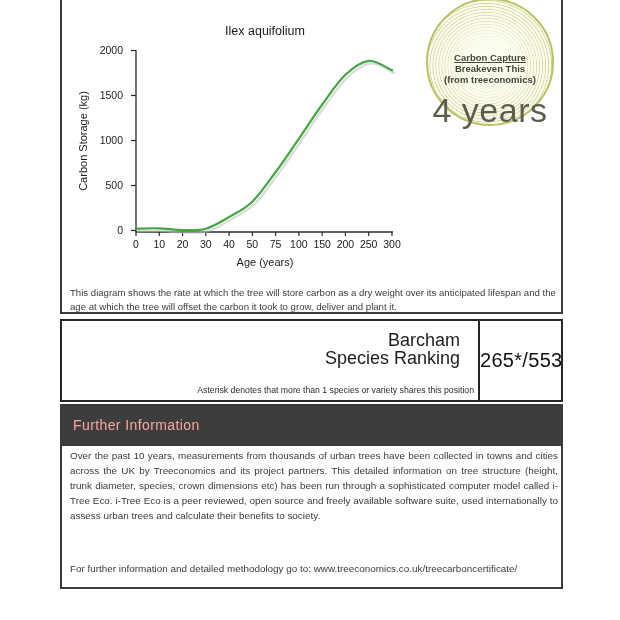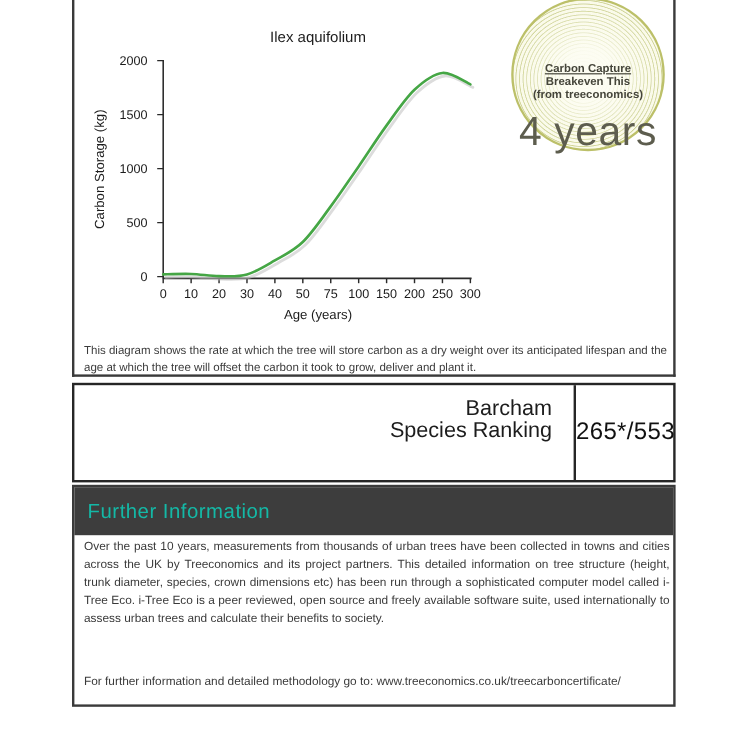--- a/index.html
+++ b/index.html
@@ -58,22 +58,22 @@
     width:81px;display:flex;align-items:center;justify-content:flex-start;
     font-size:20px;color:#111;letter-spacing:.3px;
   }
 
   
   #info-box{
     left:60px;top:404px;width:503px;height:185px;
     border:2px solid #3a3a3a;
   }
   #info-header{
-    height:40px;background:#3d3d3d;color:#14b8a6;
-    font-size:17px;letter-spacing:.4px;
+    height:40px;background:#3d3d3d;color:#fca5a5;
+    font-size:14px;letter-spacing:.4px;
     padding:11px 0 0 11px;box-sizing:border-box;
   }
   #info-body{padding:2px 3px 0 8px;}
   #info-paragraph{
     margin:0;font-size:9.9px;line-height:15.1px;color:#3a3a3a;text-align:justify;
   }
   #info-link{
     margin:40px 0 0 0;font-size:9.9px;color:#3a3a3a;
   }
 </style>
@@ -143,20 +143,21 @@
 
   <div id="chart-caption">This diagram shows the rate at which the tree will store carbon as a dry weight over its anticipated lifespan and the age at which the tree will offset the carbon it took to grow, deliver and plant it.</div>
 </section>
 
 <section class="box" id="ranking-box">
   <div id="ranking-left">
     <div id="ranking-title">
       <div>Barcham</div>
       <div>Species Ranking</div>
     </div>
+    <div id="ranking-note">Asterisk denotes that more than 1 species or variety shares this position</div>
   </div>
   <div id="ranking-right">
     <span>265*/553</span>
   </div>
 </section>
 
 <section class="box" id="info-box">
   <div id="info-header">Further Information</div>
   <div id="info-body">
     <p id="info-paragraph">Over the past 10 years, measurements from thousands of urban trees have been collected in towns and cities across the UK by Treeconomics and its project partners. This detailed information on tree structure (height, trunk diameter, species, crown dimensions etc) has been run through a sophisticated computer model called i-Tree Eco. i-Tree Eco is a peer reviewed, open source and freely available software suite, used internationally to assess urban trees and calculate their benefits to society.</p>

